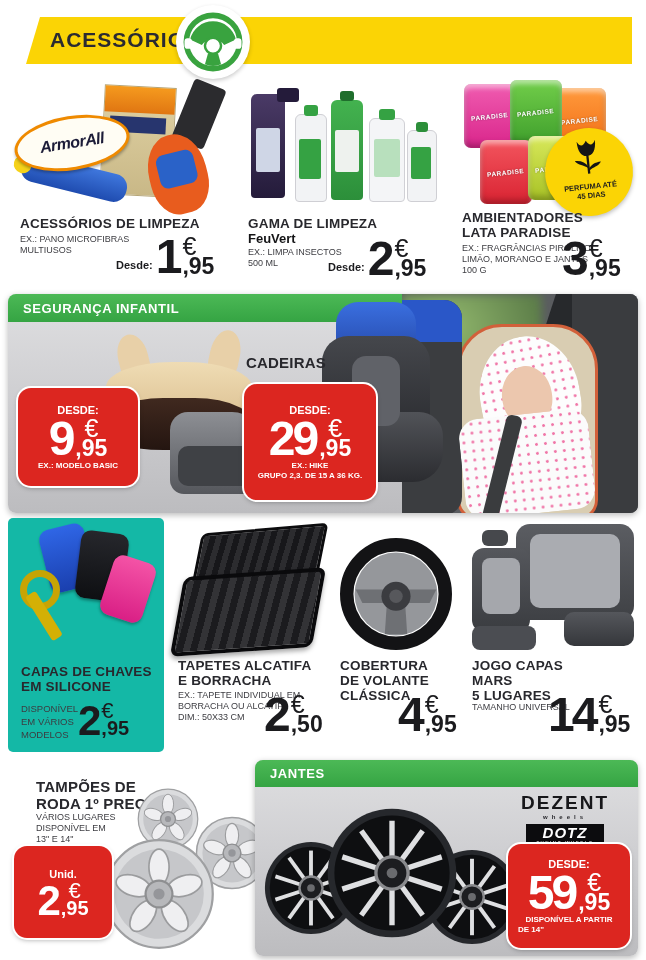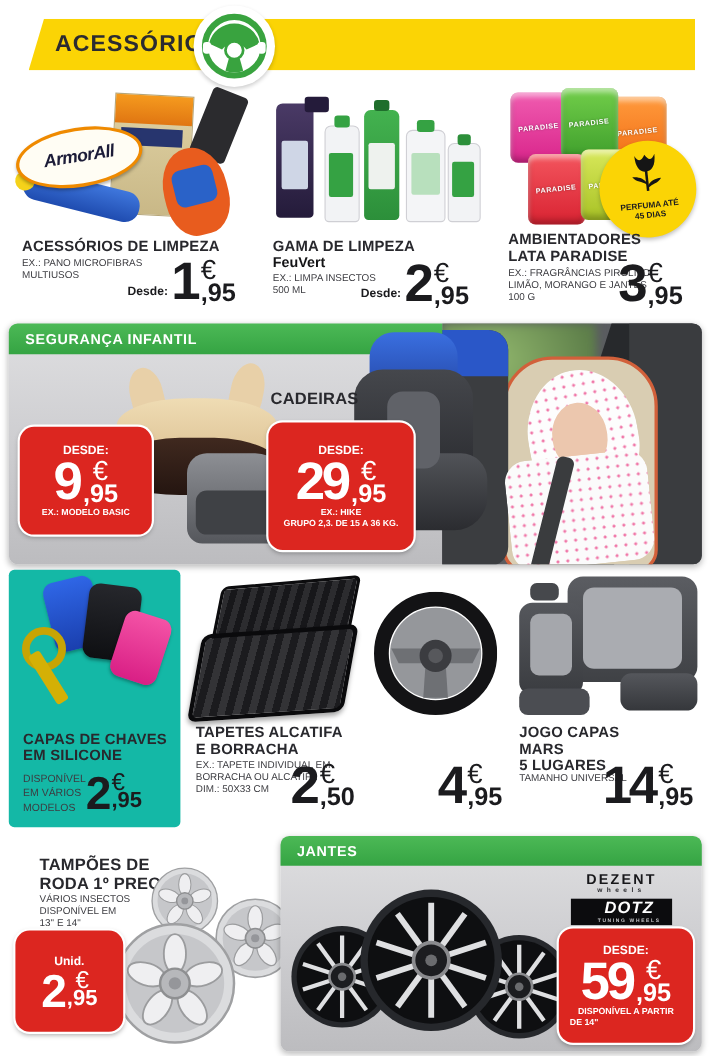--- a/index.html
+++ b/index.html
@@ -87,24 +87,24 @@
         inset 0 -4px 6px rgba(0,0,0,.25);display:flex;align-items:center;justify-content:center;}
   .can span{color:#fff;font-size:6.5px;font-weight:bold;letter-spacing:.5px;
         text-shadow:0 0 2px rgba(0,0,0,.4);transform:rotate(-6deg);}
 
   
   .photo{position:absolute;right:0;top:0;width:236px;height:219px;border-radius:0 8px 8px 0;
         overflow:hidden;background:#5a5c60;}
   .photo div{position:absolute;}
 
   
-  .brand-dezent{font-weight:bold;font-size:13px;letter-spacing:2px;color:#17171a;}
+  .brand-dezent{font-weight:bold;font-size:19px;letter-spacing:2px;color:#17171a;}
   .brand-dezent-sub{font-size:6px;letter-spacing:4px;color:#2a2a2e;font-weight:bold;}
   .brand-dotz{background:#0c0c0e;color:#fff;font-weight:bold;font-style:italic;font-size:15px;
-        letter-spacing:1px;padding:1px 10px 0 24px;display:inline-block;line-height:16px;}
+        letter-spacing:1px;padding:1px 10px 0 10px;display:inline-block;line-height:16px;}
   .brand-dotz-sub{display:block;font-style:normal;font-size:4.5px;letter-spacing:1.5px;color:#c9c9cc;
         line-height:5px;padding-bottom:2px;}
   .brand-enzo{font-weight:bold;font-size:19px;letter-spacing:2px;color:#f5f5f7;
         -webkit-text-stroke:1.2px #2a2a2e;}
 </style>
 </head>
 <body>
 
 <div class="page">
 
@@ -345,20 +345,25 @@
   <div class="abs" style="left:340px;top:538px;width:112px;height:112px;">
     <svg viewBox="0 0 100 100" width="112" height="112">
       <circle cx="50" cy="50" r="44" fill="none" stroke="#131315" stroke-width="12"></circle>
       <circle cx="50" cy="50" r="37" fill="#95979b"></circle>
       <path d="M14 46 L86 46 L80 58 L20 58 Z" fill="#6e7074"></path>
       <path d="M42 56 L58 56 L60 86 L40 86 Z" fill="#6e7074"></path>
       <circle cx="50" cy="52" r="13" fill="#3b3c40"></circle>
       <circle cx="50" cy="52" r="6" fill="#57585c"></circle>
     </svg>
   </div>
+  <div class="abs t-title" style="left:340px;top:658px;">
+    <div>COBERTURA</div>
+    <div>DE VOLANTE</div>
+    <div>CLÁSSICA</div>
+  </div>
   <div class="abs price" style="left:398px;top:694px;">
     <span class="int">4</span>
     <span class="col">
       <span class="eur">€</span>
       <span class="dec">,95</span>
     </span>
   </div>
 
   <div class="art" style="left:472px;top:524px;width:168px;height:128px;">
     <div style="left:44px;top:0;width:118px;height:96px;background:linear-gradient(180deg,#5b5d62,#3f4145);border-radius:14px;"></div>
@@ -381,21 +386,21 @@
       <span class="eur">€</span>
       <span class="dec">,95</span>
     </span>
   </div>
 
   <div class="abs t-title lg" style="left:36px;top:778px;">
     <div>TAMPÕES DE</div>
     <div>RODA 1º PREÇO</div>
   </div>
   <div class="abs t-desc n" style="left:36px;top:812px;">
-    <div>VÁRIOS INSECTOS</div>
+    <div>VÁRIOS LUGARES</div>
     <div>DISPONÍVEL EM</div>
     <div>13" E 14"</div>
   </div>
   <div class="abs" style="left:95px;top:788px;width:185px;height:168px;">
     <svg viewBox="0 0 185 168" width="185" height="168">
       <defs>
         <symbol id="hubcap" viewBox="0 0 100 100">
           <circle cx="50" cy="50" r="48" fill="#dbdcde" stroke="#9fa0a2" stroke-width="2"></circle>
           <circle cx="50" cy="50" r="40" fill="#c6c7ca"></circle>
           <g fill="#efeff1" stroke="#9b9c9e" stroke-width="1.5">

